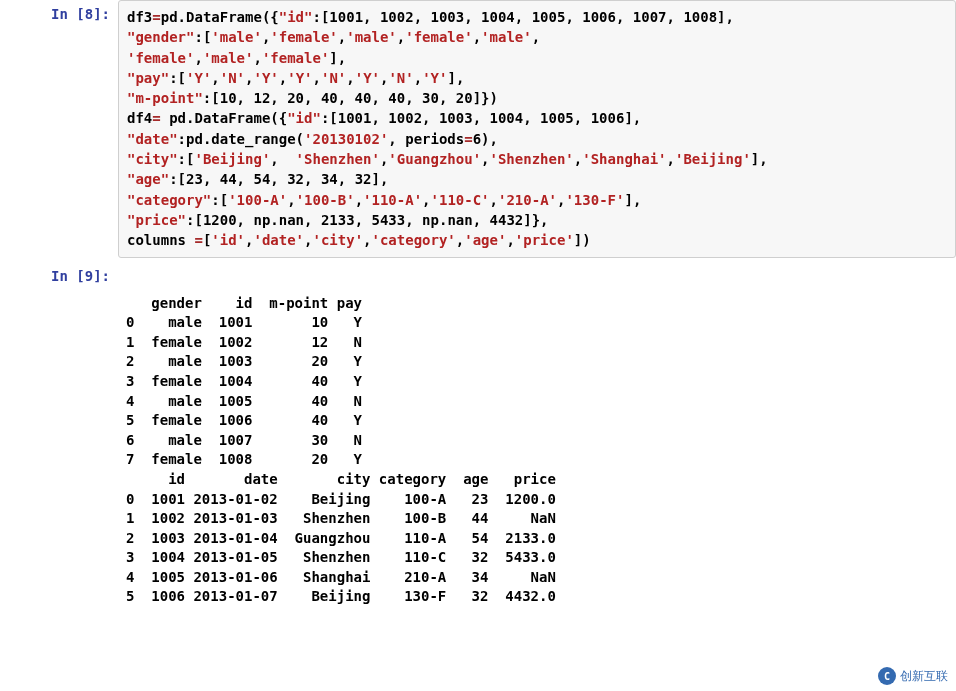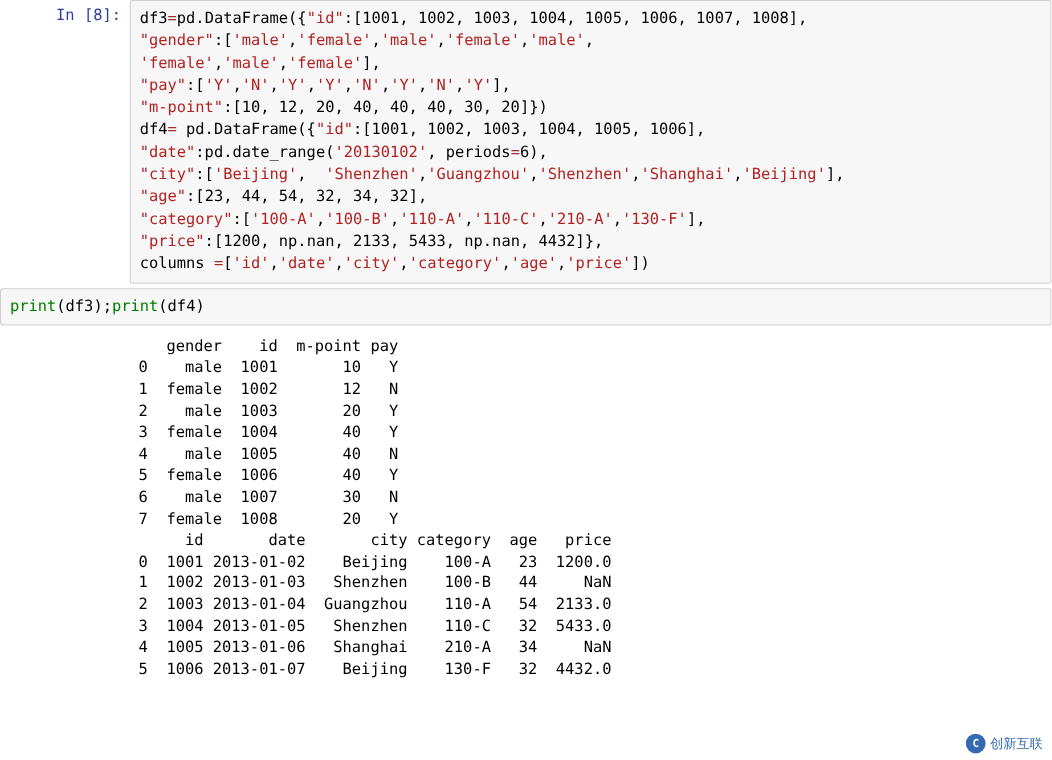--- a/index.html
+++ b/index.html
@@ -6,20 +6,21 @@
     margin: 0;
     padding: 0;
     font-family: "Microsoft YaHei", "SimSun", monospace;
     font-size: 14px;
     background: #fff;
     color: #000;
   }
   .cell {
     display: flex;
     margin-bottom: 4px;
+    font-weight: bold;
   }
   .prompt {
     width: 110px;
     flex-shrink: 0;
     text-align: right;
     padding: 6px 8px 0 0;
     font-family: monospace;
     color: #303F9F;
   }
   .input-area {
@@ -82,21 +83,21 @@
 <span class="tok c-black">df4</span><span class="tok c-op">= </span><span class="tok c-black">pd</span><span class="tok c-black">.</span><span class="tok c-black">DataFrame</span><span class="tok c-black">({</span><span class="tok c-str">"id"</span><span class="tok c-black">:</span><span class="tok c-black">[</span><span class="tok c-num">1001</span><span class="tok c-black">, </span><span class="tok c-num">1002</span><span class="tok c-black">, </span><span class="tok c-num">1003</span><span class="tok c-black">, </span><span class="tok c-num">1004</span><span class="tok c-black">, </span><span class="tok c-num">1005</span><span class="tok c-black">, </span><span class="tok c-num">1006</span><span class="tok c-black">],</span>
 <span class="tok c-str">"date"</span><span class="tok c-black">:</span><span class="tok c-black">pd</span><span class="tok c-black">.</span><span class="tok c-black">date_range</span><span class="tok c-black">(</span><span class="tok c-str">'20130102'</span><span class="tok c-black">, </span><span class="tok c-black">periods</span><span class="tok c-op">=</span><span class="tok c-num">6</span><span class="tok c-black">),</span>
 <span class="tok c-str">"city"</span><span class="tok c-black">:</span><span class="tok c-black">[</span><span class="tok c-str">'Beijing'</span><span class="tok c-black">,  </span><span class="tok c-str">'Shenzhen'</span><span class="tok c-black">,</span><span class="tok c-str">'Guangzhou'</span><span class="tok c-black">,</span><span class="tok c-str">'Shenzhen'</span><span class="tok c-black">,</span><span class="tok c-str">'Shanghai'</span><span class="tok c-black">,</span><span class="tok c-str">'Beijing'</span><span class="tok c-black">],</span>
 <span class="tok c-str">"age"</span><span class="tok c-black">:</span><span class="tok c-black">[</span><span class="tok c-num">23</span><span class="tok c-black">, </span><span class="tok c-num">44</span><span class="tok c-black">, </span><span class="tok c-num">54</span><span class="tok c-black">, </span><span class="tok c-num">32</span><span class="tok c-black">, </span><span class="tok c-num">34</span><span class="tok c-black">, </span><span class="tok c-num">32</span><span class="tok c-black">],</span>
 <span class="tok c-str">"category"</span><span class="tok c-black">:</span><span class="tok c-black">[</span><span class="tok c-str">'100-A'</span><span class="tok c-black">,</span><span class="tok c-str">'100-B'</span><span class="tok c-black">,</span><span class="tok c-str">'110-A'</span><span class="tok c-black">,</span><span class="tok c-str">'110-C'</span><span class="tok c-black">,</span><span class="tok c-str">'210-A'</span><span class="tok c-black">,</span><span class="tok c-str">'130-F'</span><span class="tok c-black">],</span>
 <span class="tok c-str">"price"</span><span class="tok c-black">:</span><span class="tok c-black">[</span><span class="tok c-num">1200</span><span class="tok c-black">, </span><span class="tok c-black">np</span><span class="tok c-black">.</span><span class="tok c-black">nan</span><span class="tok c-black">, </span><span class="tok c-num">2133</span><span class="tok c-black">, </span><span class="tok c-num">5433</span><span class="tok c-black">, </span><span class="tok c-black">np</span><span class="tok c-black">.</span><span class="tok c-black">nan</span><span class="tok c-black">, </span><span class="tok c-num">4432</span><span class="tok c-black">]},</span>
 <span class="tok c-black">columns </span><span class="tok c-op">=</span><span class="tok c-black">[</span><span class="tok c-str">'id'</span><span class="tok c-black">,</span><span class="tok c-str">'date'</span><span class="tok c-black">,</span><span class="tok c-str">'city'</span><span class="tok c-black">,</span><span class="tok c-str">'category'</span><span class="tok c-black">,</span><span class="tok c-str">'age'</span><span class="tok c-black">,</span><span class="tok c-str">'price'</span><span class="tok c-black">])</span></div>
 </div>
 
 <div class="cell">
-  <div class="input-area" id="code-9"><span class="tok c-func">print</span><span class="tok c-black">(</span><span class="tok c-black">df3</span><span class="tok c-black">)</span><span class="tok c-black">;</span><span class="tok c-func">print</span><span class="tok c-black">(</span><span class="tok c-black">df4</span><span class="tok c-black">)</span></div>
+  <div class="prompt">In  [9]:</div>
 </div>
 
 <div class="cell">
   <div class="prompt"></div>
   <div class="output-area">   gender    id  m-point pay
 0    male  1001       10   Y
 1  female  1002       12   N
 2    male  1003       20   Y
 3  female  1004       40   Y
 4    male  1005       40   N

